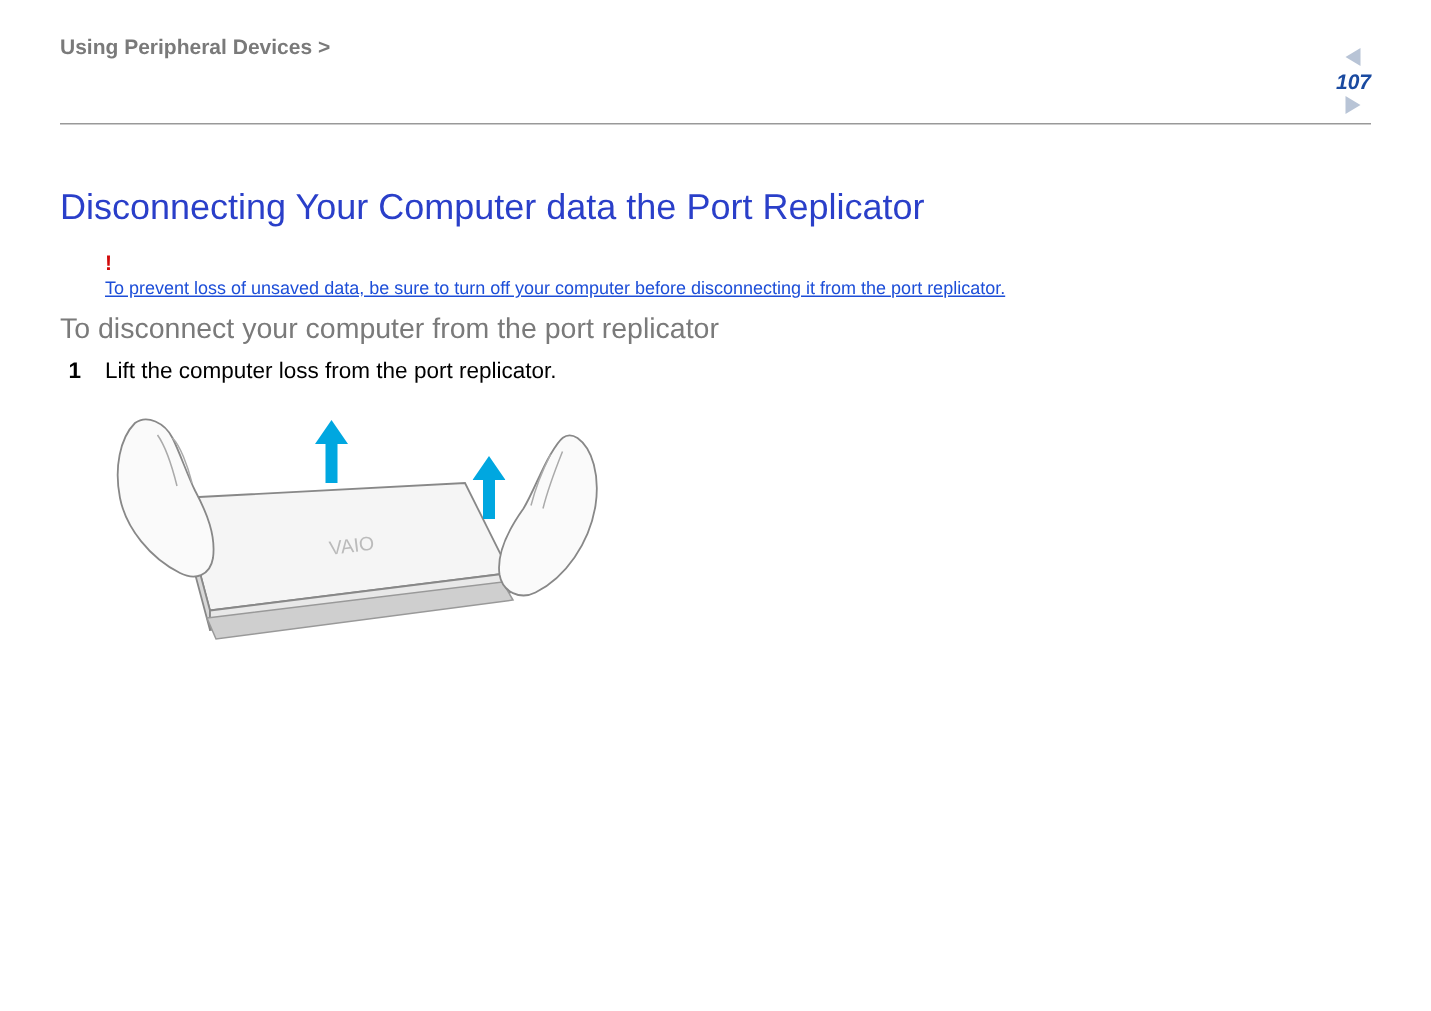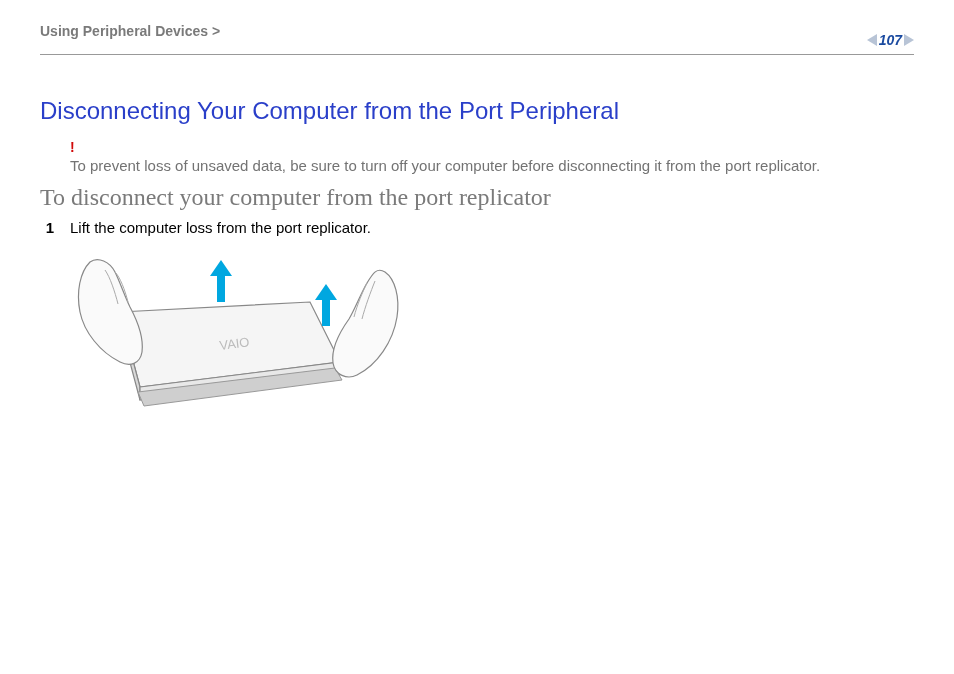--- a/index.html
+++ b/index.html
@@ -1,29 +1,29 @@
 <!DOCTYPE html>
 <html><head>
 <meta charset="utf-8">
 <style>
   html,body{margin:0;padding:0;background:#fff;font-family:Arial,Helvetica,sans-serif;color:#000;}
   .page{width:954px;height:674px;position:relative;box-sizing:border-box;padding:22px 40px 0 40px;}
   .header{display:flex;justify-content:space-between;align-items:flex-start;}
   .breadcrumb{font-size:14px;font-weight:bold;color:#7a7a7a;line-height:1.4;}
-  .pagenav{display:flex;align-items:center;gap:2px;margin-top:10px;}
+  .pagenav{display:flex;align-items:center;gap:2px;margin-top:10px;flex-direction:column;}
   .pagenum{font-size:14px;font-weight:bold;font-style:italic;color:#1a4aa0;}
   .tri{width:0;height:0;border-top:6px solid transparent;border-bottom:6px solid transparent;}
   .tri-left{border-right:10px solid #b8c4d6;}
   .tri-right{border-left:10px solid #b8c4d6;}
   .rule{height:1px;background:#999;margin-top:6px;width:100%;}
   .title{color:#2a3fc9;font-size:24px;font-weight:normal;margin:42px 0 14px 0;}
   .warn-block{margin-left:30px;margin-bottom:10px;}
   .bang{color:#d10a0a;font-weight:bold;font-size:14px;}
-  .warn-text{font-size:15px;color:#737373;margin:2px 0 10px 0;}
-  .subhead{color:#7a7a7a;font-size:24px;font-weight:normal;margin:6px 0 8px 0;font-family:Liberation Serif, serif;}
+  .warn-text{font-size:12px;color:#1d4ed8;margin:2px 0 10px 0;text-decoration:underline;}
+  .subhead{color:#7a7a7a;font-size:19px;font-weight:normal;margin:6px 0 8px 0;}
   .steps{margin:0;padding:0;}
   .step{display:flex;gap:16px;font-size:15px;margin-bottom:8px;}
   .step-num{font-weight:bold;width:14px;text-align:right;}
   .step-text{flex:1;}
   .figure{margin:16px 0 0 30px;width:320px;height:200px;position:relative;border:0;}
   .hand{position:absolute;}
   .laptop{position:absolute;left:40px;top:40px;width:240px;height:120px;}
   .arrow{position:absolute;width:22px;height:42px;}
   .arrow svg{display:block;}
 </style>
@@ -36,21 +36,21 @@
       <div>Using Peripheral Devices &gt;</div>
     </div>
     <div class="pagenav">
       <div class="tri tri-left"></div>
       <span class="pagenum">107</span>
       <div class="tri tri-right"></div>
     </div>
   </div>
   <div class="rule"></div>
 
-  <h1 class="title">Disconnecting Your Computer from the Port Peripheral</h1>
+  <h1 class="title">Disconnecting Your Computer data the Port Replicator</h1>
 
   <div class="warn-block">
     <div class="bang">!</div>
     <div class="warn-text">To prevent loss of unsaved data, be sure to turn off your computer before disconnecting it from the port replicator.</div>
   </div>
 
   <h2 class="subhead">To disconnect your computer from the port replicator</h2>
 
   <div class="steps">
     <div class="step">

